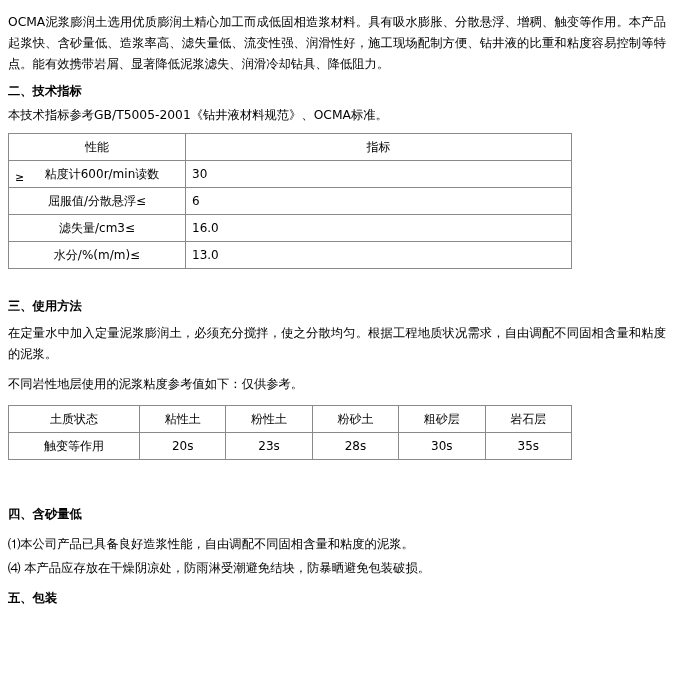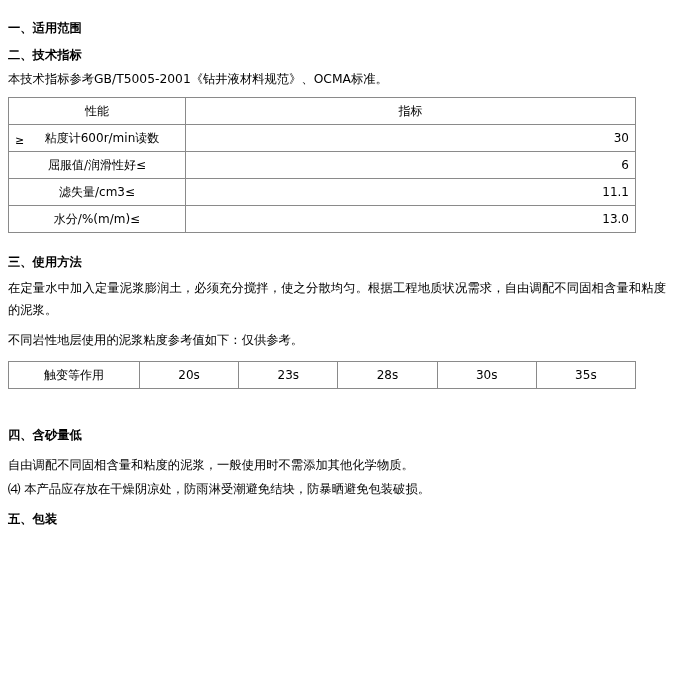--- a/index.html
+++ b/index.html
@@ -35,22 +35,22 @@
   }
   .body-line {
     line-height: 1.85;
   }
   .spacer-s { height: 4px; }
   .spacer-m { height: 9px; }
   .spacer-l { height: 16px; }
 
   table.spec, table.visc {
     border-collapse: collapse;
-    width: 628px;
-    margin: 6px 0 4px 0;
+    width: 564px;
+    margin: 6px 0 12px 0;
     font-size: 12px;
   }
   table.spec td, table.spec th,
   table.visc td, table.visc th {
     border: 1px solid #8a8a8a;
     padding: 4px 6px;
     text-align: center;
     font-weight: normal;
     line-height: 1.5;
   }
@@ -60,101 +60,109 @@
     position: relative;
     padding-left: 16px;
   }
   table.spec .row-label .slash {
     position: absolute;
     left: 6px;
     bottom: 1px;
     font-size: 11px;
   }
   table.spec .val-cell {
-    text-align: right;
+    text-align: left;
   }
   table.visc td:first-child {
     width: 118px;
   }
   .notes p {
     line-height: 1.95;
   }
   .pkg p {
     line-height: 1.95;
   }
 </style>
 </head>
 <body>
 
 <div class="page">
 
+  <p class="intro">OCMA泥浆膨润土选用优质膨润土精心加工而成低固相造浆材料。具有吸水膨胀、分散悬浮、增稠、触变等作用。本产品起浆快、含砂量低、造浆率高、滤失量低、流变性强、润滑性好，施工现场配制方便、钻井液的比重和粘度容易控制等特点。能有效携带岩屑、显著降低泥浆滤失、润滑冷却钻具、降低阻力。</p>
 
-  <p class="heading">一、适用范围</p>
 
   <p class="heading">二、技术指标</p>
   <p class="body-line">本技术指标参考GB/T5005-2001《钻井液材料规范》、OCMA标准。</p>
 
   <table class="spec">
     <tbody>
         <tr>
       <th class="col-prop">性能</th>
       <th>指标</th>
     </tr>
     <tr>
       <td class="row-label">
         <span class="slash">≥</span>
         <span>粘度计600r/min读数</span>
       </td>
       <td class="val-cell">30</td>
     </tr>
     <tr>
-      <td>屈服值/润滑性好≤</td>
+      <td>屈服值/分散悬浮≤</td>
       <td class="val-cell">6</td>
     </tr>
     <tr>
       <td>滤失量/cm3≤</td>
-      <td class="val-cell">11.1</td>
+      <td class="val-cell">16.0</td>
     </tr>
     <tr>
       <td>水分/%(m/m)≤</td>
       <td class="val-cell">13.0</td>
     </tr>
   </tbody>
     </table>
 
   <div class="spacer-m"></div>
 
   <p class="heading">三、使用方法</p>
   <div class="spacer-s"></div>
   <p>在定量水中加入定量泥浆膨润土，必须充分搅拌，使之分散均匀。根据工程地质状况需求，自由调配不同固相含量和粘度的泥浆。</p>
   <div class="spacer-m"></div>
   <p>不同岩性地层使用的泥浆粘度参考值如下：仅供参考。</p>
 
   <div class="spacer-s"></div>
 
   <table class="visc">
     <tbody>
+        <tr>
+      <td>土质状态</td>
+      <td>粘性土</td>
+      <td>粉性土</td>
+      <td>粉砂土</td>
+      <td>粗砂层</td>
+      <td>岩石层</td>
+    </tr>
     <tr>
       <td>触变等作用</td>
       <td>20s</td>
       <td>23s</td>
       <td>28s</td>
       <td>30s</td>
       <td>35s</td>
     </tr>
   </tbody>
     </table>
 
   <div class="spacer-l"></div>
   <div class="spacer-m"></div>
 
   <div class="notes">
     <p class="heading">四、含砂量低</p>
     <div class="spacer-s"></div>
-    <p>自由调配不同固相含量和粘度的泥浆，一般使用时不需添加其他化学物质。</p>
+    <p>⑴本公司产品已具备良好造浆性能，自由调配不同固相含量和粘度的泥浆。</p>
     <p>⑷ 本产品应存放在干燥阴凉处，防雨淋受潮避免结块，防暴晒避免包装破损。</p>
   </div>
 
   <div class="pkg">
     <p class="heading">五、包装</p>
 
   </div>
 
 </div>
 

